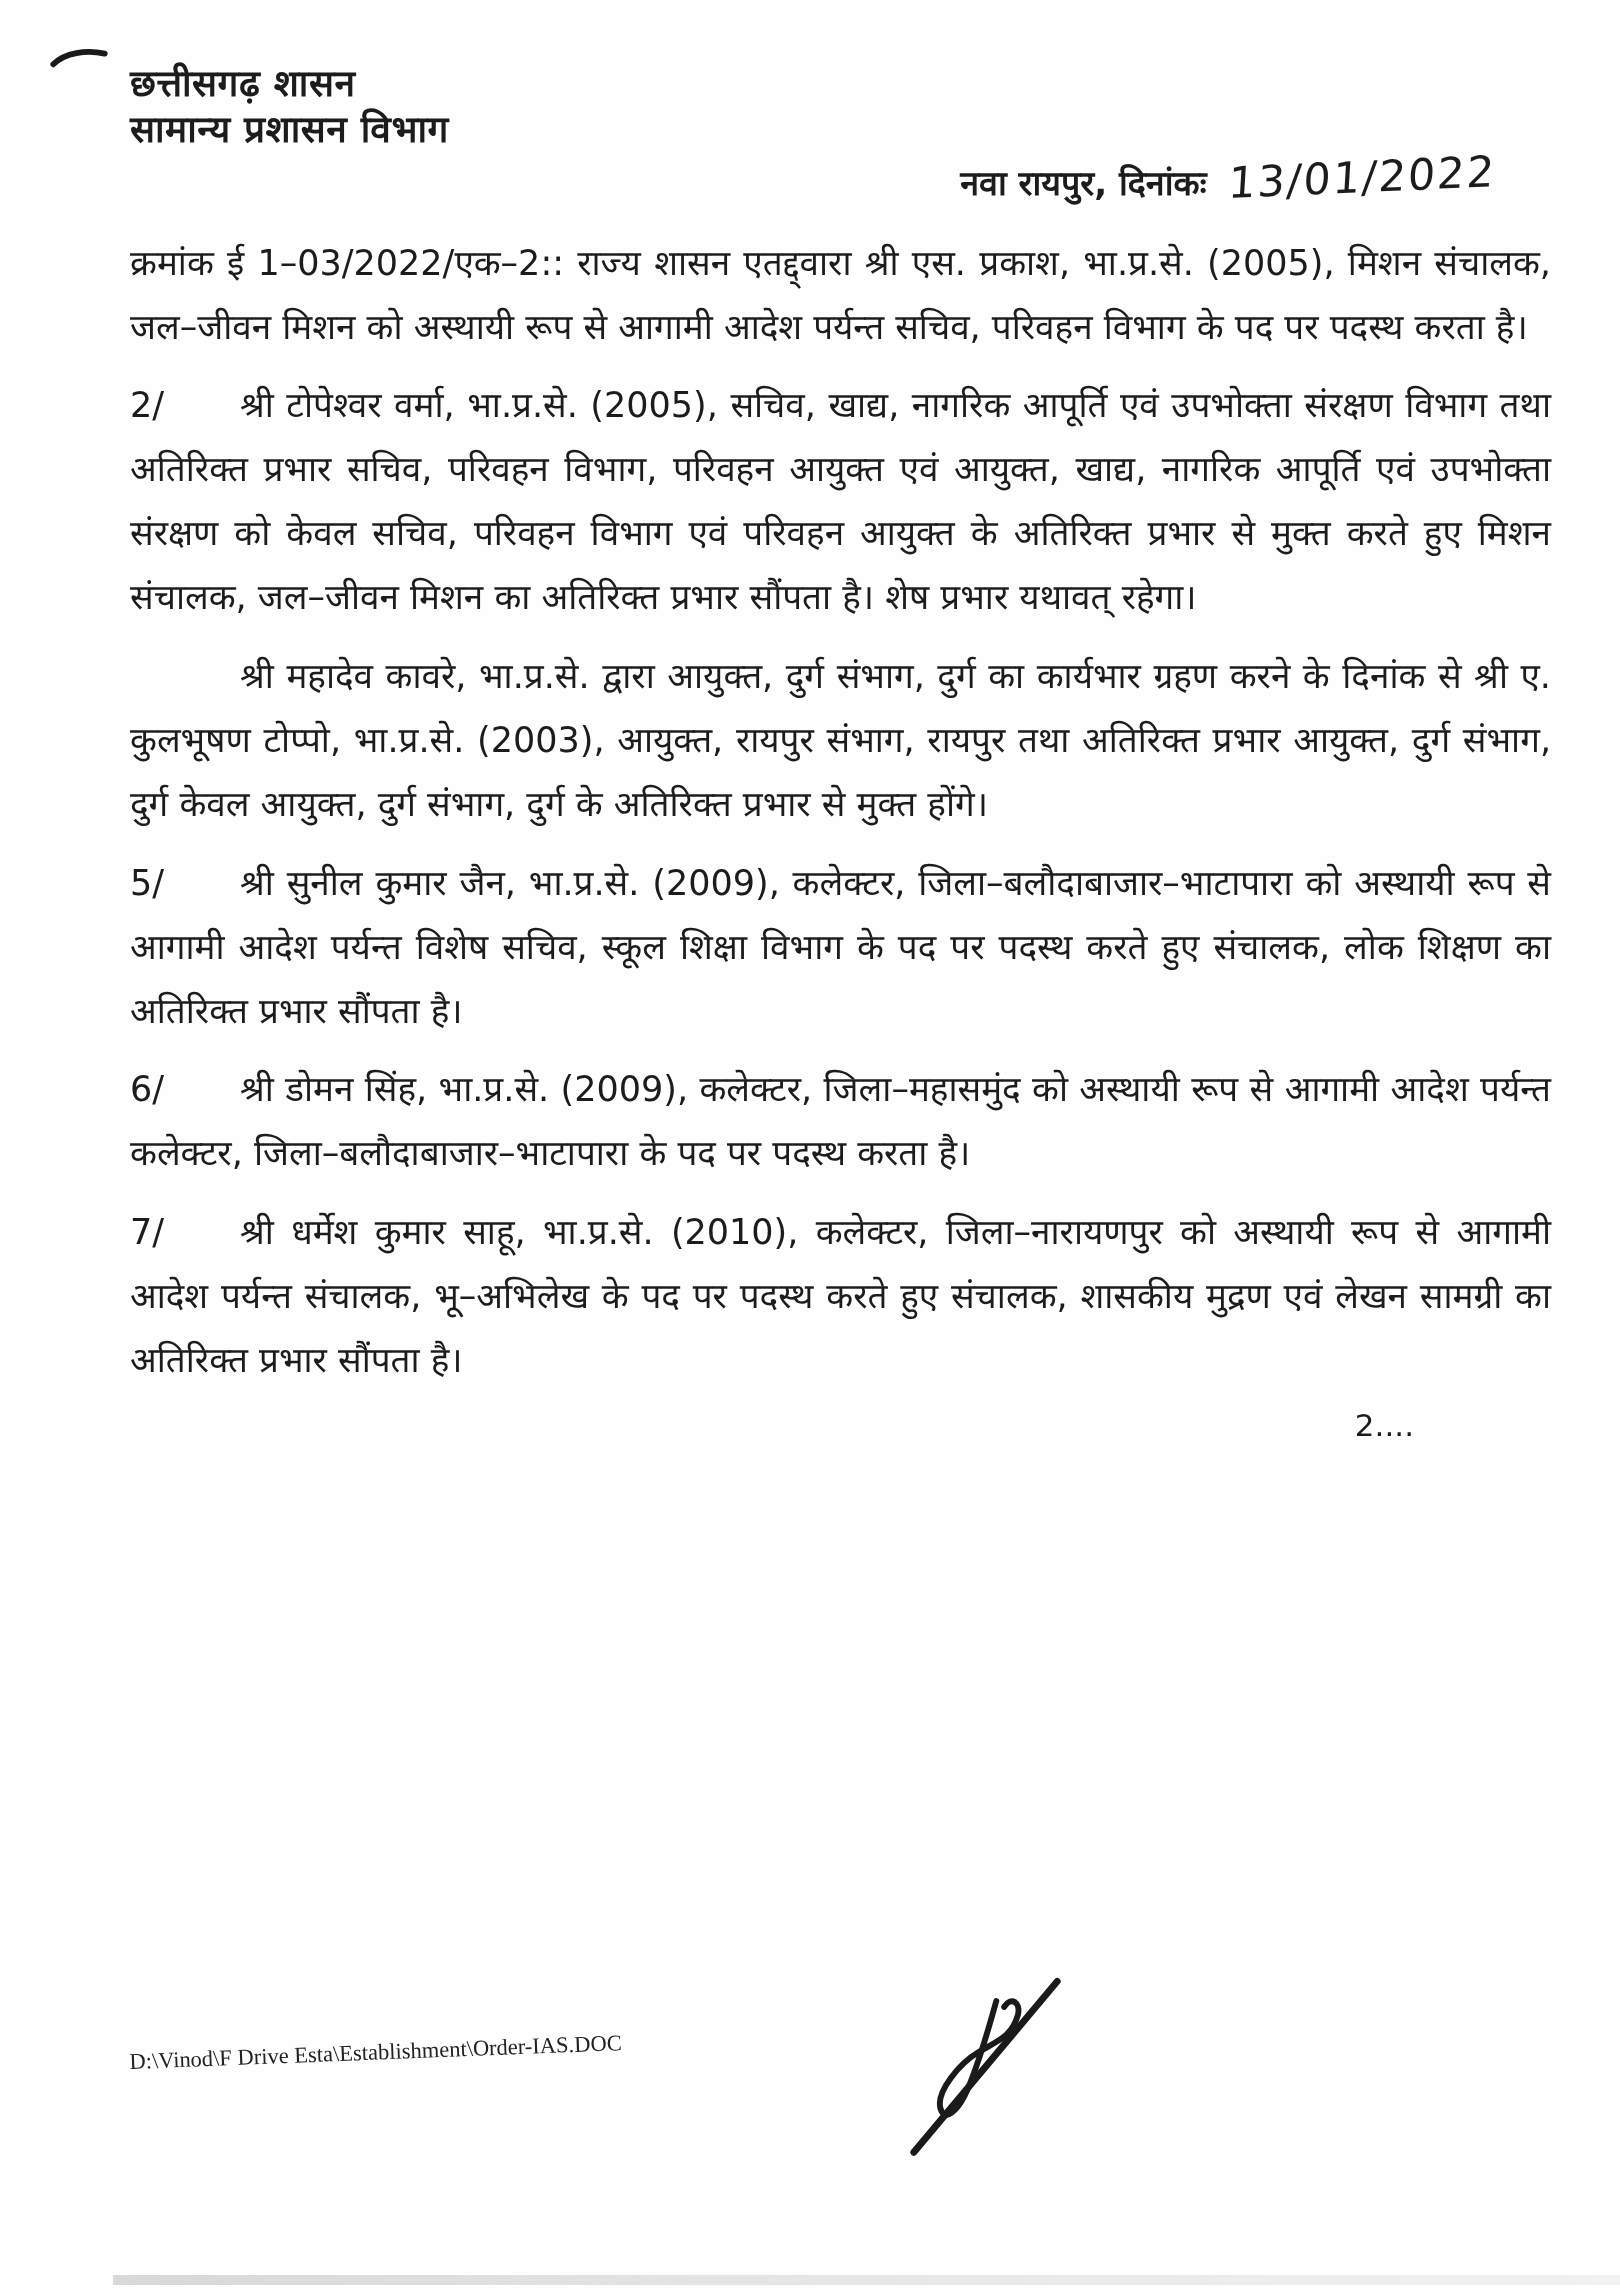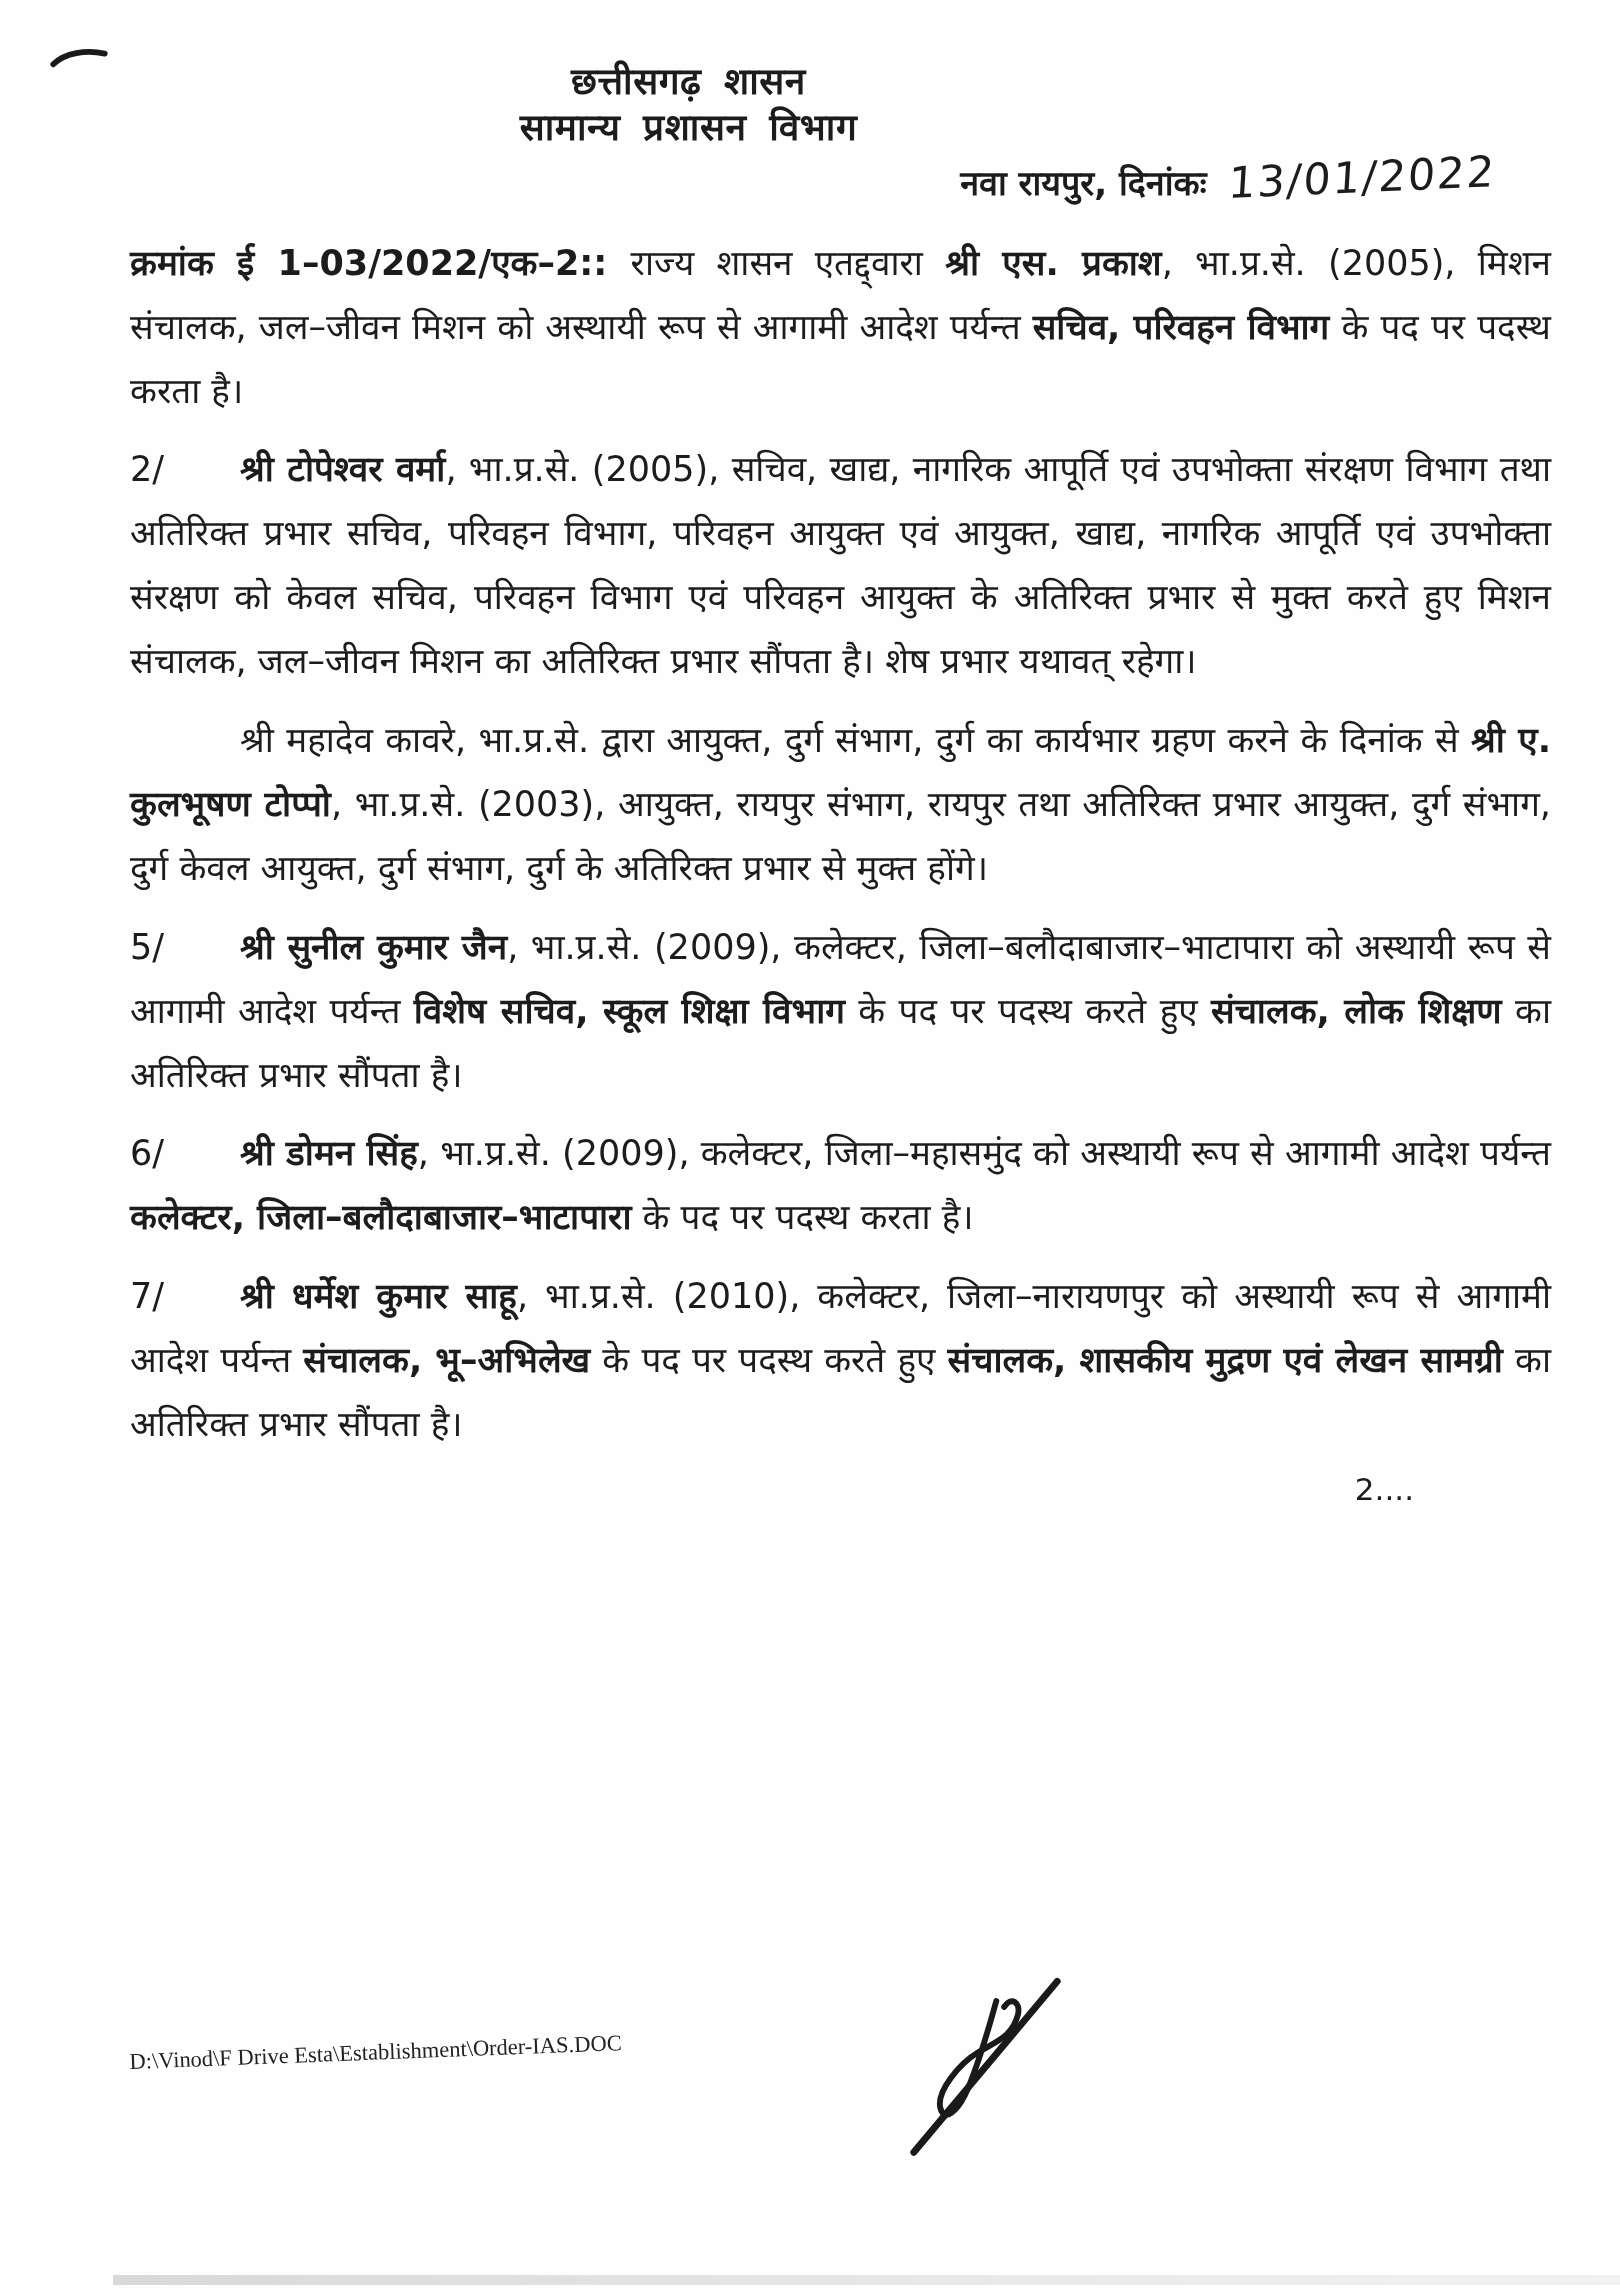--- a/index.html
+++ b/index.html
@@ -17,22 +17,21 @@
     font-family: "DejaVu Sans", "Liberation Sans", sans-serif;
     overflow: hidden;
   }
   .content {
     position: relative;
     padding: 61px 69px 0 130px;
   }
   
   .doc-header {
     width: 1117px;
-    text-align: center;
-    font-family: Liberation Mono, monospace;
+    text-align: left;
   }
   .h-line {
     font-size: 37px;
     font-weight: bold;
     line-height: 46px;
     letter-spacing: 0.5px;
   }
   .order-title {
     margin-top: 5.9px;
     letter-spacing: 1px;
@@ -67,21 +66,21 @@
   }
   .para.indent {
     text-indent: 110px;
   }
   .num {
     display: inline-block;
     width: 110px;
     font-weight: normal;
   }
   .seg.b {
-    font-weight: bold;
+    font-weight: normal;
   }
   
   .page-next {
     text-align: right;
     padding-right: 137px;
     font-size: 31px;
     margin-top: 11.8px;
     font-family: "DejaVu Sans", sans-serif;
   }
   

